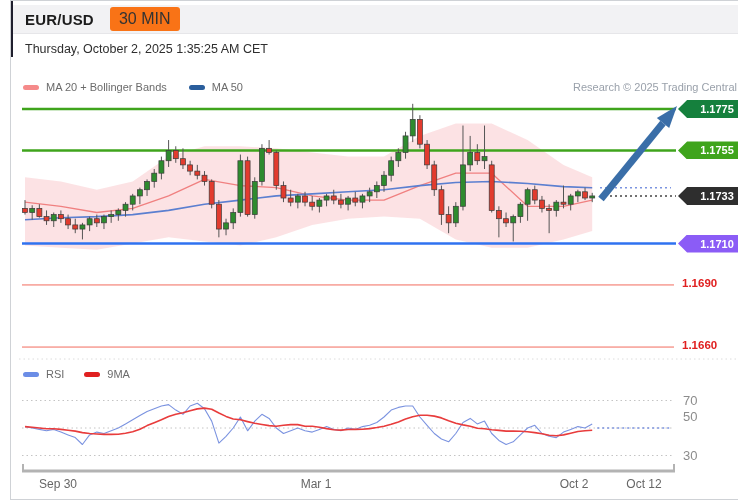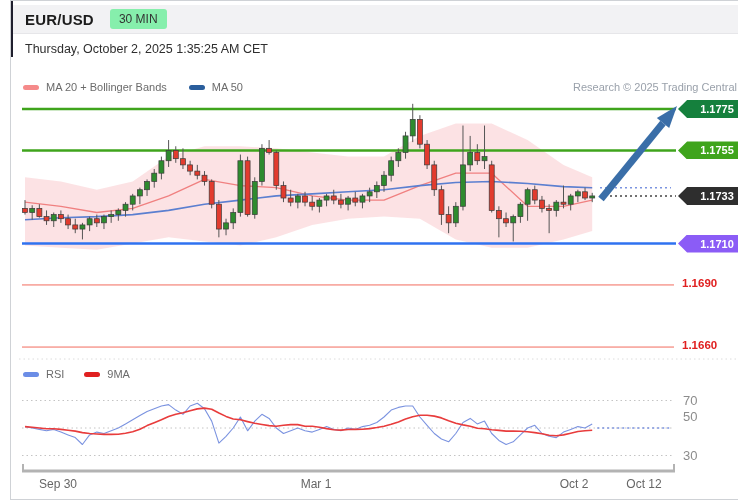--- a/index.html
+++ b/index.html
@@ -2,21 +2,21 @@
 <html><head>
 <meta charset="utf-8">
 <style>
   html,body{margin:0;padding:0;background:#ffffff;}
   *{box-sizing:border-box;}
   body{font-family:"Liberation Sans","DejaVu Sans",sans-serif;}
   .page{position:relative;width:738px;height:500px;background:#fff;border:1px solid #cfd2d6;overflow:hidden;margin-left:10px;}
   .left-accent{position:absolute;left:0;top:0;width:2px;height:56px;background:#1f1f2e;z-index:6;}
   .titlebar{position:absolute;left:1px;right:1px;top:4px;height:29px;background:#f2f2f4;border-bottom:1px solid #e6e6e9;display:flex;align-items:center;padding-left:13px;z-index:5;}
   .symbol{font-size:15px;font-weight:bold;color:#1c1c1c;letter-spacing:.2px;}
-  .tf-badge{margin-left:16px;background:#86efac;border-radius:3px;padding:3px 9px;font-size:12px;color:#333;}
+  .tf-badge{margin-left:16px;background:#f97316;border-radius:3px;padding:3px 9px;font-size:16px;color:#333;}
   .dateline{position:absolute;left:14px;top:41px;font-size:12.5px;color:#2e2e2e;z-index:5;}
   .legend-row{position:absolute;left:12px;top:80px;display:flex;align-items:center;gap:22px;z-index:5;}
   .legend-item{display:flex;align-items:center;gap:7px;font-size:11px;color:#6b6b6b;}
   .swatch{width:16px;height:5px;border-radius:2.5px;display:inline-block;}
   .credit{position:absolute;right:10px;top:80px;font-size:11px;color:#9aa1ab;z-index:5;}
   svg.canvas{position:absolute;left:0;top:0;z-index:1;}
   .tag{position:absolute;left:667px;width:70px;height:18px;line-height:18px;color:#fff;font-size:11px;font-weight:bold;text-align:center;padding-left:8px;clip-path:polygon(0 50%,13% 0,100% 0,100% 100%,13% 100%);z-index:4;}
   .lvl-text{position:absolute;left:671px;font-size:11.5px;font-weight:bold;z-index:4;}
   .rsi-legend{position:absolute;left:12px;top:367px;display:flex;align-items:center;gap:20px;z-index:5;}
   .rsi-grid-label{position:absolute;left:672px;font-size:13px;color:#8c8c8c;z-index:4;}

